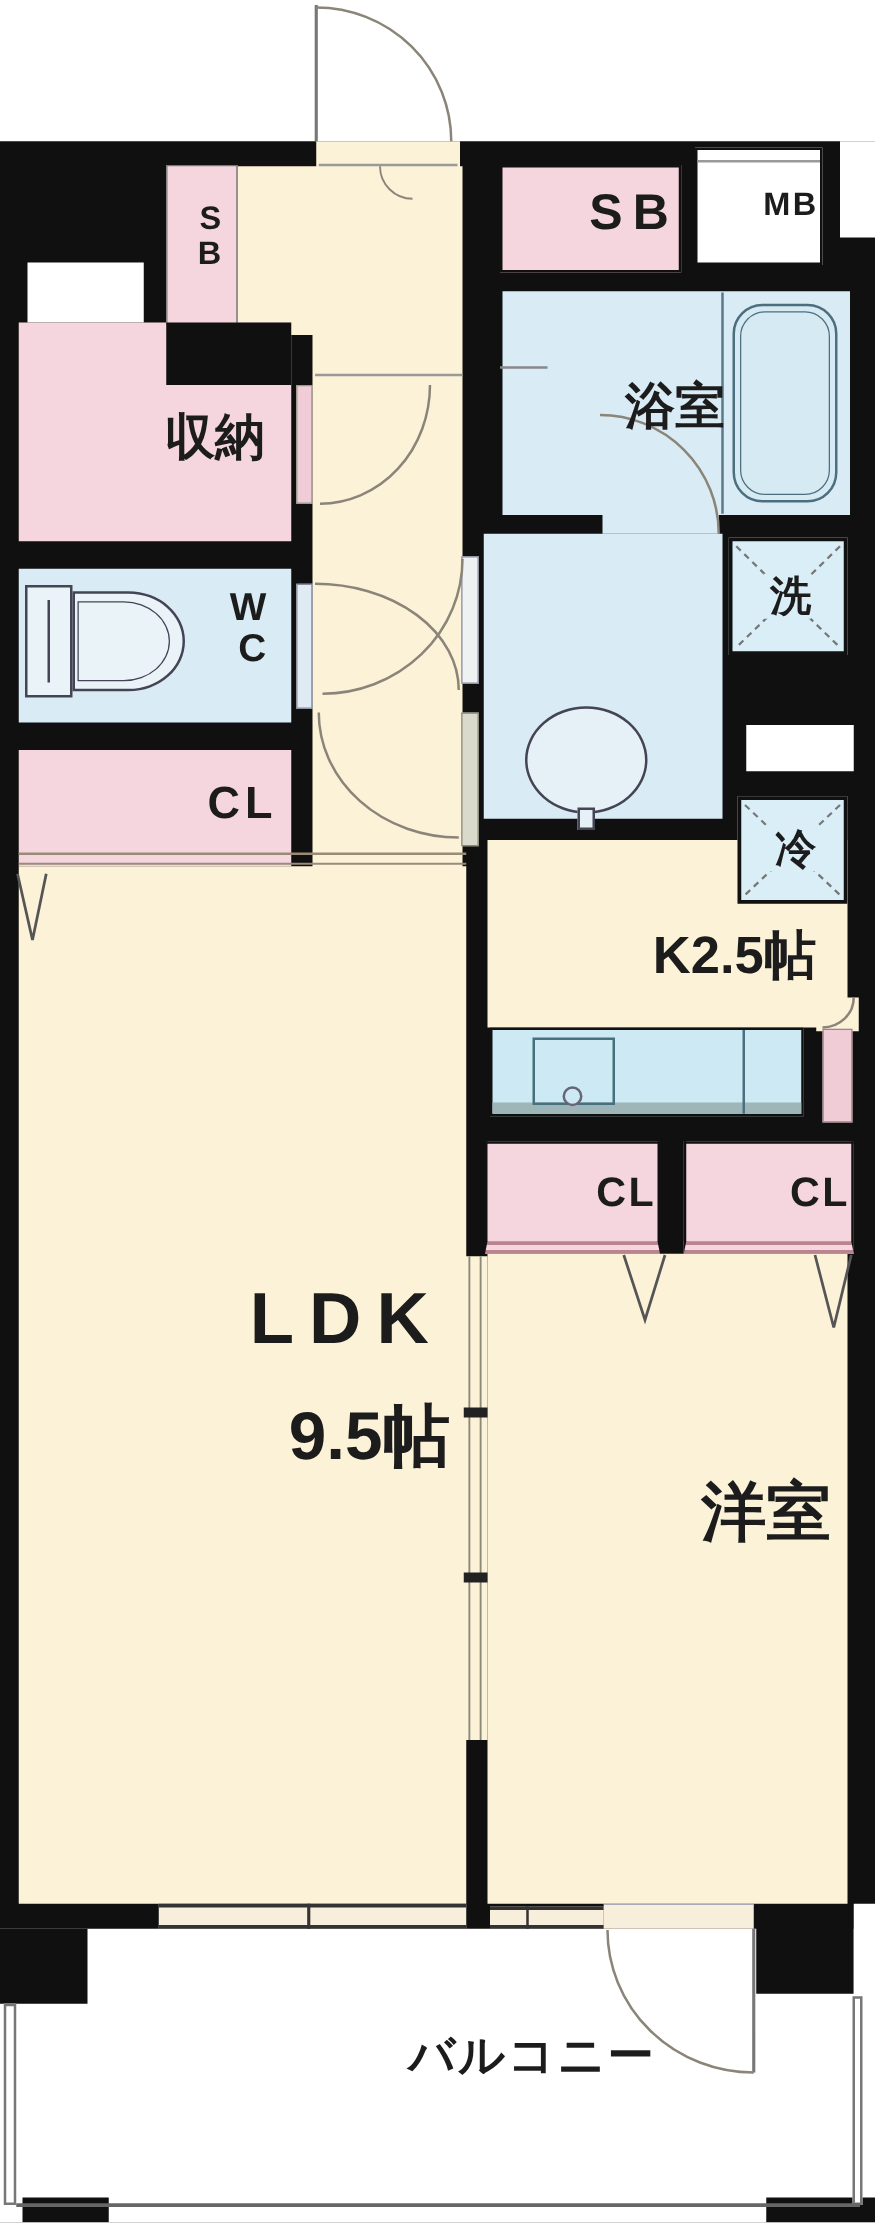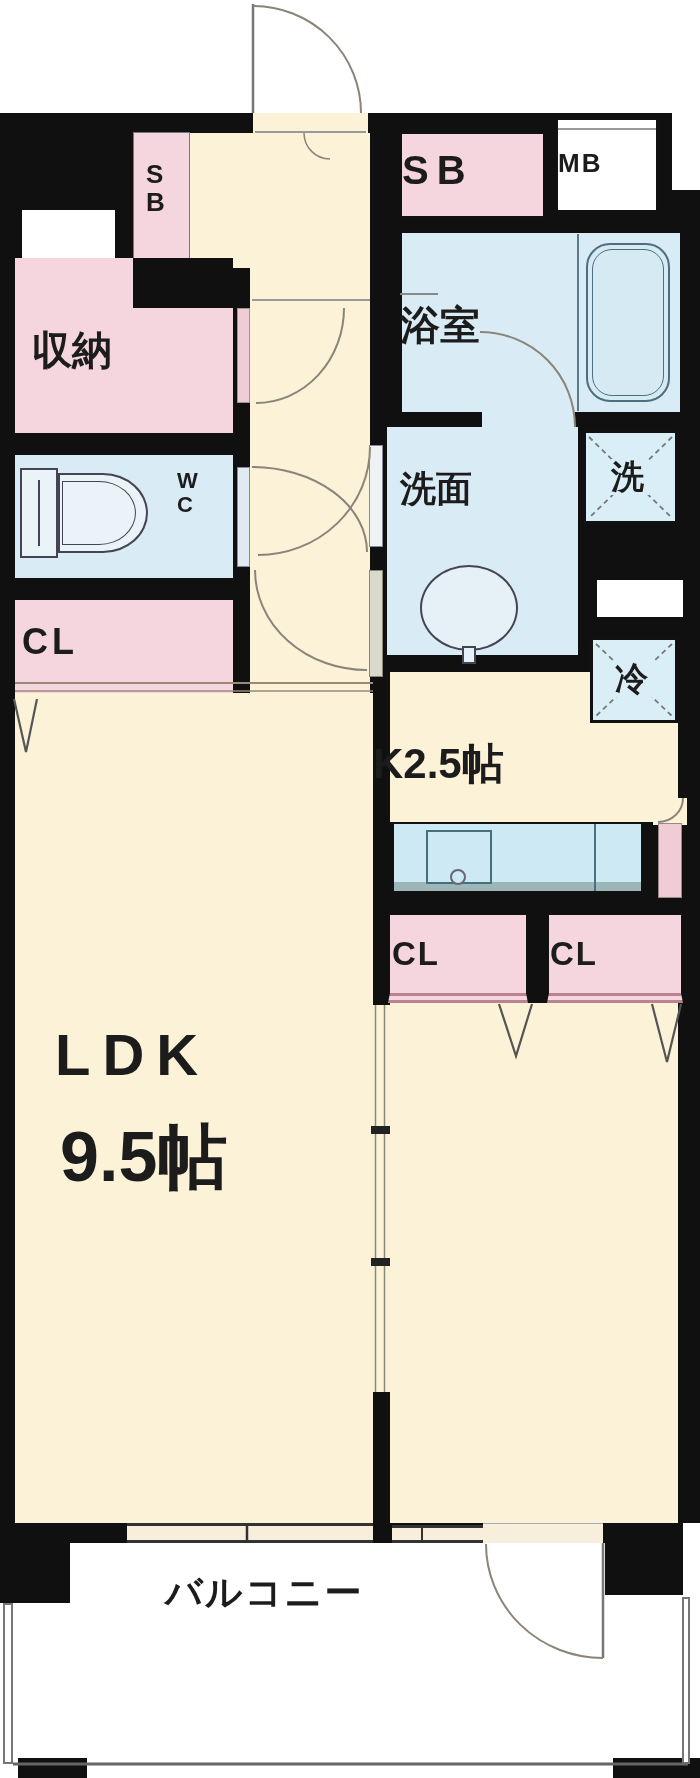--- a/index.html
+++ b/index.html
@@ -9,21 +9,21 @@
   html,body{margin:0;padding:0;background:#fff;}
   #plan{position:relative;width:700px;height:1778px;background:#fff;overflow:hidden;
         font-family:"Liberation Sans","DejaVu Sans",sans-serif;}
   #plan > div{position:absolute;box-sizing:border-box;}
   .wall{background:var(--wall);z-index:10;}
   .white{background:#fff;z-index:15;}
   .floor{z-index:20;}
   .cream{background:var(--cream);} .pinkf{background:var(--pink);} .bluef{background:var(--blue);}
   .fix{z-index:30;}
   svg.overlay{position:absolute;left:0;top:0;z-index:40;pointer-events:none;}
-  .lbl{position:absolute;z-index:50;font-weight:bold;color:#1c1c1c;text-align:left;line-height:1.08;}
+  .lbl{position:absolute;z-index:50;font-weight:bold;color:#1c1c1c;text-align:right;line-height:1.08;}
   .vtext{word-break:break-all;}
   .inner{position:absolute;box-sizing:border-box;}
 </style>
 </head>
 <body>
 
 <div id="plan">
 
   <div class="wall" style="left:0;top:113px;width:700px;height:1430px"></div>
   <div class="wall" style="left:0;top:1543px;width:70px;height:60px"></div>
@@ -145,25 +145,25 @@
     <path d="M 422 1525 L 422 1543" stroke="#333" stroke-width="2" fill="none"></path>
 
     <path d="M 13 1764 L 688 1764" stroke="#666" stroke-width="3" fill="none"></path>
   </svg>
 
   <div class="lbl vtext" style="left:146px;top:160px;width:31px;font-size:26px">SB</div>
   <div class="lbl" style="left:402px;top:149px;width:141px;font-size:40px;letter-spacing:8px">SB</div>
   <div class="lbl" style="left:558px;top:149px;width:97px;font-size:26px;letter-spacing:2px">MB</div>
   <div class="lbl" style="left:400px;top:304px;width:180px;font-size:40px">浴室</div>
   <div class="lbl" style="left:32px;top:329px;width:180px;font-size:40px">収納</div>
-  <div class="lbl vtext" style="left:177px;top:469px;width:36px;font-size:22px">WC</div>
-  <div class="lbl" style="left:400px;top:470px;width:180px;font-size:36px">洗面</div>
+  <div class="lbl vtext" style="left:177px;top:469px;width:36px;font-size:31px">WC</div>
   <div class="lbl" style="left:611px;top:459px;width:38px;font-size:33px;background:var(--boxblue)">洗</div>
   <div class="lbl" style="left:22px;top:623px;width:200px;font-size:36px;letter-spacing:4px">CL</div>
   <div class="lbl" style="left:615px;top:661px;width:38px;font-size:33px;background:var(--boxblue)">冷</div>
   <div class="lbl" style="left:373px;top:741px;width:280px;font-size:42px">K2.5帖</div>
   <div class="lbl" style="left:392px;top:936px;width:133px;font-size:33px;letter-spacing:2px">CL</div>
   <div class="lbl" style="left:550px;top:936px;width:130px;font-size:33px;letter-spacing:2px">CL</div>
   <div class="lbl" style="left:55px;top:1024px;width:300px;font-size:58px;letter-spacing:12px">LDK</div>
-  <div class="lbl" style="left:60px;top:1120px;width:300px;font-size:70px">9.5帖</div>
-  <div class="lbl" style="left:165px;top:1573px;width:360px;font-size:37px;letter-spacing:2px">バルコニー</div>
+  <div class="lbl" style="left:60px;top:1120px;width:300px;font-size:54px">9.5帖</div>
+  <div class="lbl" style="left:415px;top:1182px;width:250px;font-size:52px">洋室</div>
+  <div class="lbl" style="left:165px;top:1625px;width:360px;font-size:37px;letter-spacing:2px">バルコニー</div>
 
 </div>
 
 </body></html>

